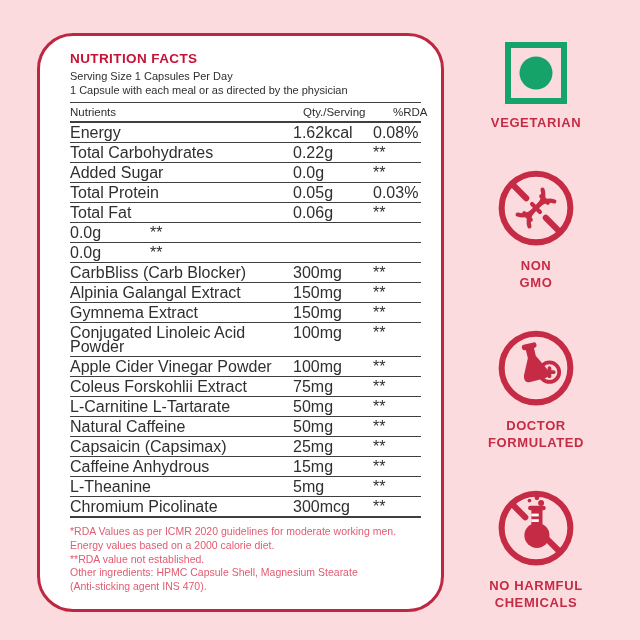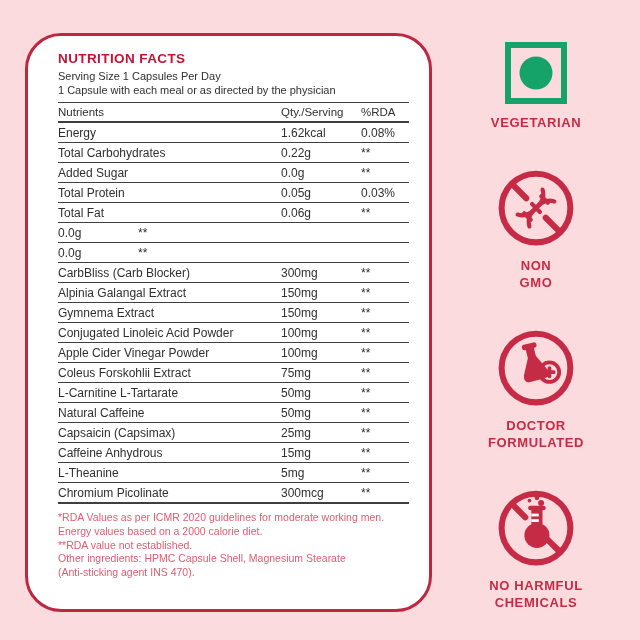--- a/index.html
+++ b/index.html
@@ -4,42 +4,42 @@
 <style>
   html,body{margin:0;padding:0;}
   .stage{
     position:relative;width:640px;height:640px;overflow:hidden;
     background:var(--bg,#FBDBDE);
     font-family:"Liberation Sans",sans-serif;
     -webkit-font-smoothing:antialiased;
   }
   
   .card{
-    position:absolute;left:25px;top:33px;width:407px;height:579px;
+    position:absolute;left:37px;top:33px;width:407px;height:579px;
     box-sizing:border-box;background:var(--card-bg,#fff);
     border:3px solid var(--card-border,#BE2741);
     border-radius:36px;
     padding:15px 20px 0 30px;
   }
   .card h1{
     margin:0 0 3px 0;font-size:13.5px;line-height:16px;font-weight:700;
     letter-spacing:.4px;color:var(--title-red,#C51235);
   }
   .serving{font-size:11px;line-height:13.5px;color:var(--text,#2F2F2F);}
   .table{margin-top:5px;}
   .t-head{
     display:flex;align-items:baseline;
     border-top:1px solid var(--line,#3F3F3F);
     border-bottom:2px solid var(--line,#3F3F3F);
-    padding:3px 0 2px 0;font-size:11.5px;line-height:13px;color:var(--text,#2F2F2F);
+    padding:3px 0 2px 0;font-size:11.5px;line-height:13px;color:var(--text,#2F2F2F);gap:10px;
   }
   .t-row{
     display:flex;align-items:baseline;
     border-bottom:1.5px solid var(--line,#3F3F3F);
-    padding:2.5px 0;font-size:12px;line-height:14px;color:var(--text,#2F2F2F);
+    padding:2.5px 0;font-size:16px;line-height:14px;color:var(--text,#2F2F2F);
   }
   .t-row:last-child{border-bottom-width:2.5px;}
   .c-name{width:223px;flex:0 0 auto;}
   .c-qty{width:80px;flex:0 0 auto;}
   .c-rda{flex:1;}
   .footnotes{margin-top:7px;font-size:10.5px;line-height:13.8px;color:var(--foot,#E25B71);}
   
   .badges{
     position:absolute;left:432px;top:0;width:208px;height:640px;
     box-sizing:border-box;display:flex;flex-direction:column;align-items:center;

